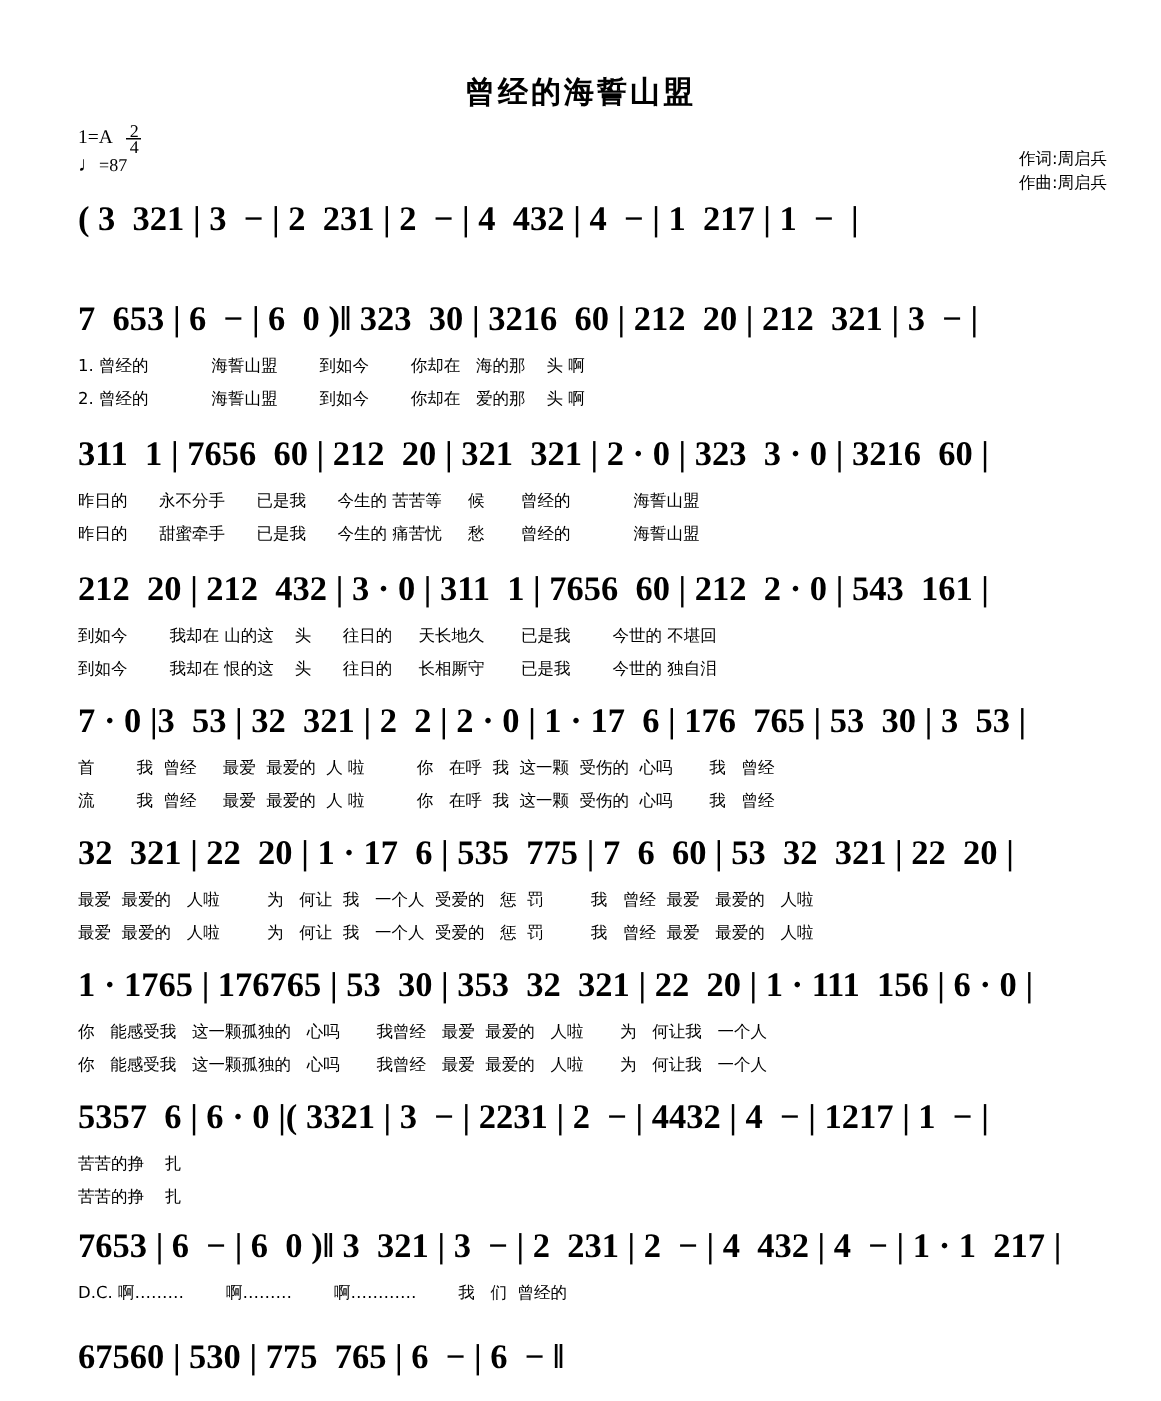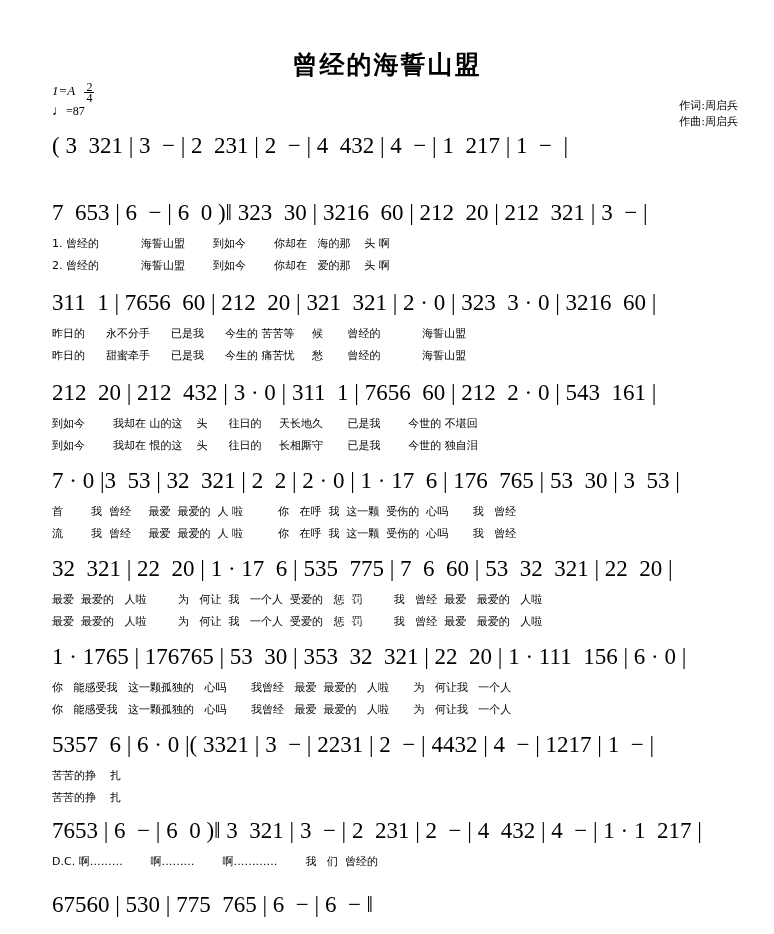--- a/index.html
+++ b/index.html
@@ -10,39 +10,39 @@
     color:#000;
     position:relative;
     overflow:hidden;
   }
   .sheet{position:relative;width:774px;height:934px;}
 
   
   .title{
     position:absolute;top:48px;left:0;width:774px;
     text-align:center;
-    font-size:25px;
+    font-size:20px;
     font-family:"DejaVu Sans", sans-serif;
     font-weight:600;
     letter-spacing:2px;
   }
   .credits{
     position:absolute;top:78px;right:36px;
     text-align:left;
     font-size:11px;
     line-height:16px;
     font-family:"DejaVu Sans", sans-serif;
     margin-top:20px;
   }
   .keyblock{
     position:absolute;top:82px;left:52px;
     font-size:13px;
     font-family:"Liberation Serif", serif;
   }
-  .keyblock .k1{display:inline-block;font-style:italic;}
+  .keyblock .k1{display:inline-block;}
   .keyblock .frac{
     display:inline-block;
     text-align:center;
     vertical-align:middle;
     margin-left:6px;
     line-height:10px;
     font-size:12px;
   }
   .keyblock .frac .num{display:block;border-bottom:1px solid #000;padding:0 2px;}
   .keyblock .frac .den{display:block;padding:0 2px;}
@@ -54,21 +54,21 @@
   }
   .tempo .qnote{font-size:14px;}
 
   
   .row{
     position:absolute;left:52px;
     white-space:pre;
     font-family:"Liberation Serif", serif;
   }
   .nrow{
-    font-size:23px; font-weight:normal;
+    font-size:23px; font-weight:bold;
   }
   .lrow{
     font-size:11px; font-family:"DejaVu Sans", sans-serif;
   }
 </style>
 </head>
 <body>
 
 <div class="sheet">
 

